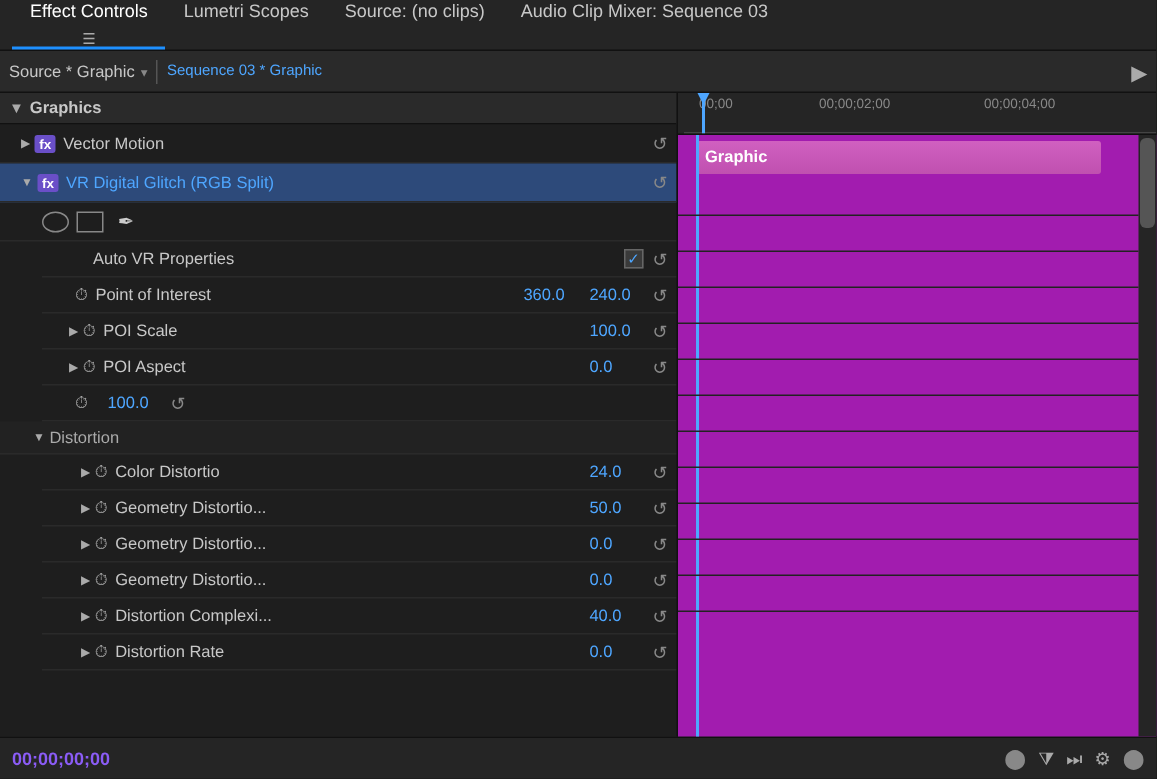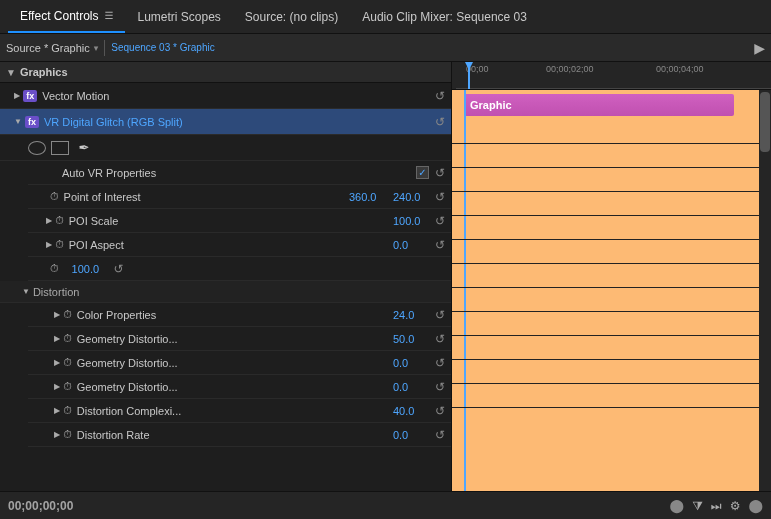--- a/index.html
+++ b/index.html
@@ -24,20 +24,21 @@
     }
     .tab-item {
       display: flex;
       align-items: center;
       padding: 0 12px;
       height: 100%;
       font-size: 12px;
       color: #c8c8c8;
       cursor: pointer;
       gap: 6px;
+      flex-direction: column;
     }
     .tab-item.active {
       border-bottom: 2px solid #1e90ff;
       color: #ffffff;
     }
     .tab-item .menu-icon {
       font-size: 10px;
       color: #aaa;
     }
 
@@ -267,21 +268,21 @@
     .ruler-mark {
       position: absolute;
       font-size: 9px;
       color: #888;
       top: 2px;
     }
 
     .timeline-clip-area {
       flex: 1;
       position: relative;
-      background: #fdba74;
+      background: #a21caf;
     }
 
     .graphic-clip {
       position: absolute;
       top: 4px;
       left: 12px;
       height: 22px;
       width: 270px;
       background: linear-gradient(to bottom, #d060c0, #c050b0);
       border-radius: 2px;
@@ -327,21 +328,21 @@
     
     .bottom-bar {
       display: flex;
       align-items: center;
       height: 28px;
       background: #252525;
       border-top: 1px solid #111;
       padding: 0 8px;
     }
     .timecode {
-      color: #a3a3a3;
+      color: #8b5cf6;
       font-size: 12px;
       font-weight: bold;
       margin-right: auto;
     }
     .bottom-icons {
       display: flex;
       gap: 10px;
       color: #aaa;
       font-size: 14px;
     }
@@ -454,21 +455,21 @@
     </div>
 
     <div class="section-label">
       <span class="chevron-down" style="margin-left:16px;">▼</span>
       <span>Distortion</span>
     </div>
 
     <div class="prop-row">
       <span class="chevron-right" style="margin-left:20px;">▶</span>
       <span class="stopwatch-icon">⏱</span>
-      <span class="prop-name">Color Properties</span>
+      <span class="prop-name">Color Distortio</span>
       <span class="prop-value">24.0</span>
       <span class="prop-reset">↺</span>
     </div>
 
     <div class="prop-row">
       <span class="chevron-right" style="margin-left:20px;">▶</span>
       <span class="stopwatch-icon">⏱</span>
       <span class="prop-name">Geometry Distortio...</span>
       <span class="prop-value">50.0</span>
       <span class="prop-reset">↺</span>

